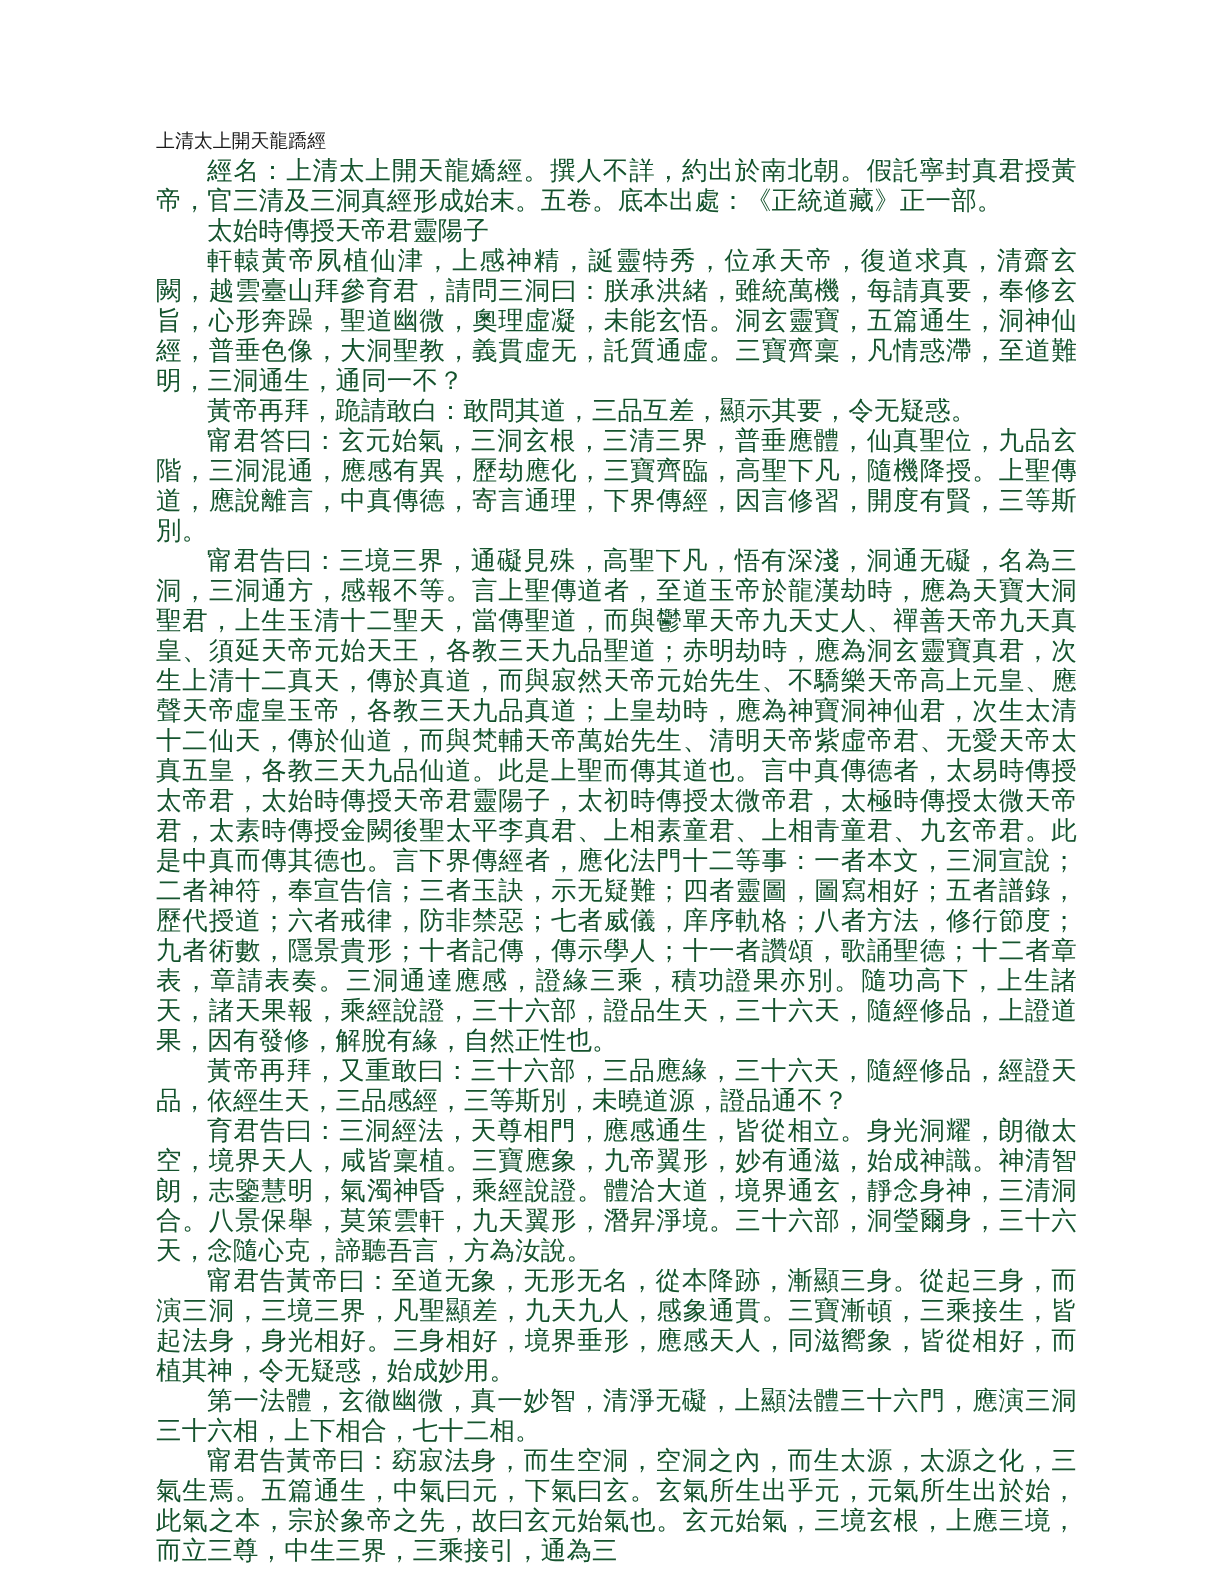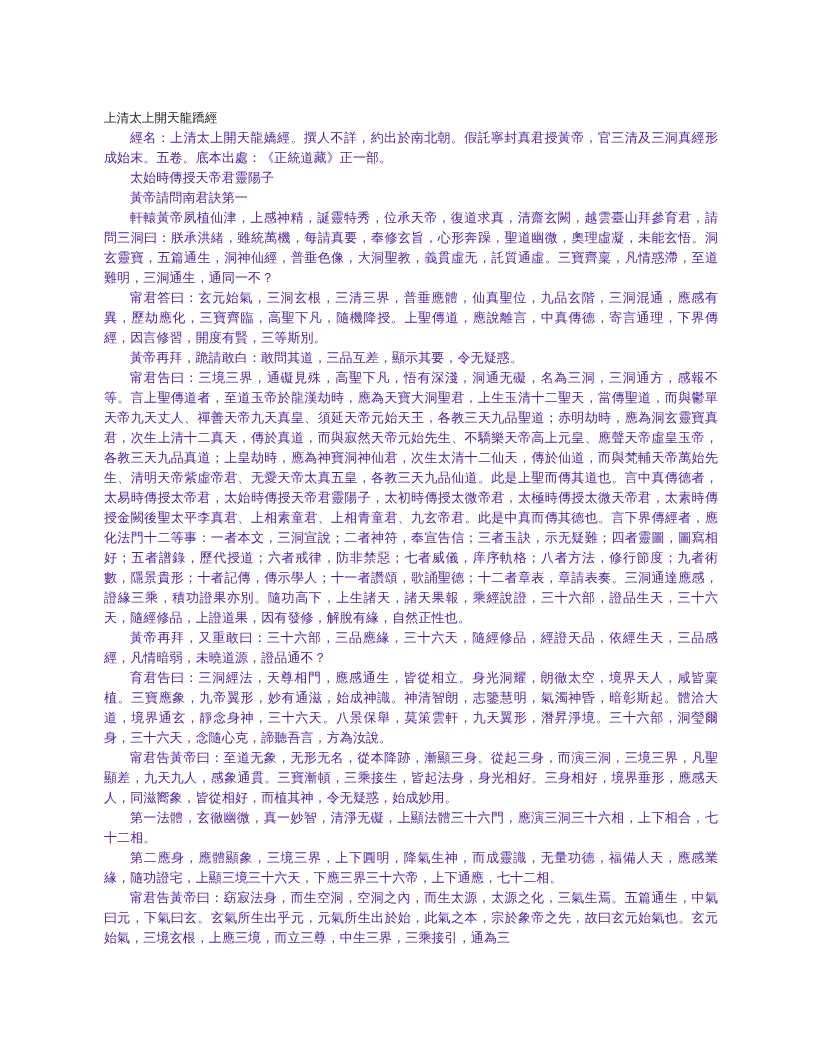--- a/index.html
+++ b/index.html
@@ -17,31 +17,31 @@
     width: 816px;
     height: 1056px;
     margin: 0 auto;
     background: #ffffff;
     box-sizing: border-box;
     overflow: hidden;
   }
   .content {
     position: absolute;
     left: 104px;
-    top: 108px;
+    top: 84px;
     width: 614px;
   }
   .line {
-    font-size: 13px;
+    font-size: 17px;
     line-height: 20px;
     text-align: justify;
     text-justify: inter-character;
     letter-spacing: 0.1px;
     margin: 0;
-    color: #4c1d95;
+    color: #14532d;
     white-space: normal;
     word-break: break-all;
   }
   .title-line {
     font-size: 12.6px;
     line-height: 20px;
     margin: 0;
     color: #1a1a1a;
   }
   .indent {
@@ -56,37 +56,35 @@
 
 <div class="page">
   <div class="content">
 
     <div class="title-line">上清太上開天龍蹻經</div>
 
     <div class="line indent para">經名：上清太上開天龍嬌經。撰人不詳，約出於南北朝。假託寧封真君授黃帝，官三清及三洞真經形成始末。五卷。底本出處：《正統道藏》正一部。</div>
 
     <div class="line indent para">太始時傳授天帝君靈陽子</div>
 
-    <div class="line indent para">黃帝請問南君訣第一</div>
 
     <div class="line indent para">軒轅黃帝夙植仙津，上感神精，誕靈特秀，位承天帝，復道求真，清齋玄闕，越雲臺山拜參育君，請問三洞曰：朕承洪緒，雖統萬機，每請真要，奉修玄旨，心形奔躁，聖道幽微，奧理虛凝，未能玄悟。洞玄靈寶，五篇通生，洞神仙經，普垂色像，大洞聖教，義貫虛无，託質通虛。三寶齊稟，凡情惑滯，至道難明，三洞通生，通同一不？</div>
 
+    <div class="line indent para">黃帝再拜，跪請敢白：敢問其道，三品互差，顯示其要，令无疑惑。</div>
+
     <div class="line indent para">甯君答曰：玄元始氣，三洞玄根，三清三界，普垂應體，仙真聖位，九品玄階，三洞混通，應感有異，歷劫應化，三寶齊臨，高聖下凡，隨機降授。上聖傳道，應說離言，中真傳德，寄言通理，下界傳經，因言修習，開度有賢，三等斯別。</div>
-
-    <div class="line indent para">黃帝再拜，跪請敢白：敢問其道，三品互差，顯示其要，令无疑惑。</div>
 
     <div class="line indent para">甯君告曰：三境三界，通礙見殊，高聖下凡，悟有深淺，洞通无礙，名為三洞，三洞通方，感報不等。言上聖傳道者，至道玉帝於龍漢劫時，應為天寶大洞聖君，上生玉清十二聖天，當傳聖道，而與鬱單天帝九天丈人、禪善天帝九天真皇、須延天帝元始天王，各教三天九品聖道；赤明劫時，應為洞玄靈寶真君，次生上清十二真天，傳於真道，而與寂然天帝元始先生、不驕樂天帝高上元皇、應聲天帝虛皇玉帝，各教三天九品真道；上皇劫時，應為神寶洞神仙君，次生太清十二仙天，傳於仙道，而與梵輔天帝萬始先生、清明天帝紫虛帝君、无愛天帝太真五皇，各教三天九品仙道。此是上聖而傳其道也。言中真傳德者，太易時傳授太帝君，太始時傳授天帝君靈陽子，太初時傳授太微帝君，太極時傳授太微天帝君，太素時傳授金闕後聖太平李真君、上相素童君、上相青童君、九玄帝君。此是中真而傳其德也。言下界傳經者，應化法門十二等事：一者本文，三洞宣說；二者神符，奉宣告信；三者玉訣，示无疑難；四者靈圖，圖寫相好；五者譜錄，歷代授道；六者戒律，防非禁惡；七者威儀，庠序軌格；八者方法，修行節度；九者術數，隱景貴形；十者記傳，傳示學人；十一者讚頌，歌誦聖德；十二者章表，章請表奏。三洞通達應感，證緣三乘，積功證果亦別。隨功高下，上生諸天，諸天果報，乘經說證，三十六部，證品生天，三十六天，隨經修品，上證道果，因有發修，解脫有緣，自然正性也。</div>
 
-    <div class="line indent para">黃帝再拜，又重敢曰：三十六部，三品應緣，三十六天，隨經修品，經證天品，依經生天，三品感經，凡情暗弱，未曉道源，證品通不？</div>
+    <div class="line indent para">黃帝再拜，又重敢曰：三十六部，三品應緣，三十六天，隨經修品，經證天品，依經生天，三品感經，三等斯別，未曉道源，證品通不？</div>
 
-    <div class="line indent para">育君告曰：三洞經法，天尊相門，應感通生，皆從相立。身光洞耀，朗徹太空，境界天人，咸皆稟植。三寶應象，九帝翼形，妙有通滋，始成神識。神清智朗，志鑒慧明，氣濁神昏，暗彰斯起。體洽大道，境界通玄，靜念身神，三十六天。八景保舉，莫策雲軒，九天翼形，潛昇淨境。三十六部，洞瑩爾身，三十六天，念隨心克，諦聽吾言，方為汝說。</div>
+    <div class="line indent para">育君告曰：三洞經法，天尊相門，應感通生，皆從相立。身光洞耀，朗徹太空，境界天人，咸皆稟植。三寶應象，九帝翼形，妙有通滋，始成神識。神清智朗，志鑒慧明，氣濁神昏，乘經說證。體洽大道，境界通玄，靜念身神，三清洞合。八景保舉，莫策雲軒，九天翼形，潛昇淨境。三十六部，洞瑩爾身，三十六天，念隨心克，諦聽吾言，方為汝說。</div>
 
     <div class="line indent para">甯君告黃帝曰：至道无象，无形无名，從本降跡，漸顯三身。從起三身，而演三洞，三境三界，凡聖顯差，九天九人，感象通貫。三寶漸頓，三乘接生，皆起法身，身光相好。三身相好，境界垂形，應感天人，同滋嚮象，皆從相好，而植其神，令无疑惑，始成妙用。</div>
 
     <div class="line indent para">第一法體，玄徹幽微，真一妙智，清淨无礙，上顯法體三十六門，應演三洞三十六相，上下相合，七十二相。</div>
 
-    <div class="line indent para">第二應身，應體顯象，三境三界，上下圓明，降氣生神，而成靈識，无量功德，福備人天，應感業緣，隨功證宅，上顯三境三十六天，下應三界三十六帝，上下通應，七十二相。</div>
 
 
     <div class="line indent para">甯君告黃帝曰：窈寂法身，而生空洞，空洞之內，而生太源，太源之化，三氣生焉。五篇通生，中氣曰元，下氣曰玄。玄氣所生出乎元，元氣所生出於始，此氣之本，宗於象帝之先，故曰玄元始氣也。玄元始氣，三境玄根，上應三境，而立三尊，中生三界，三乘接引，通為三</div>
 
   </div>
 </div>
 
 </body></html>

